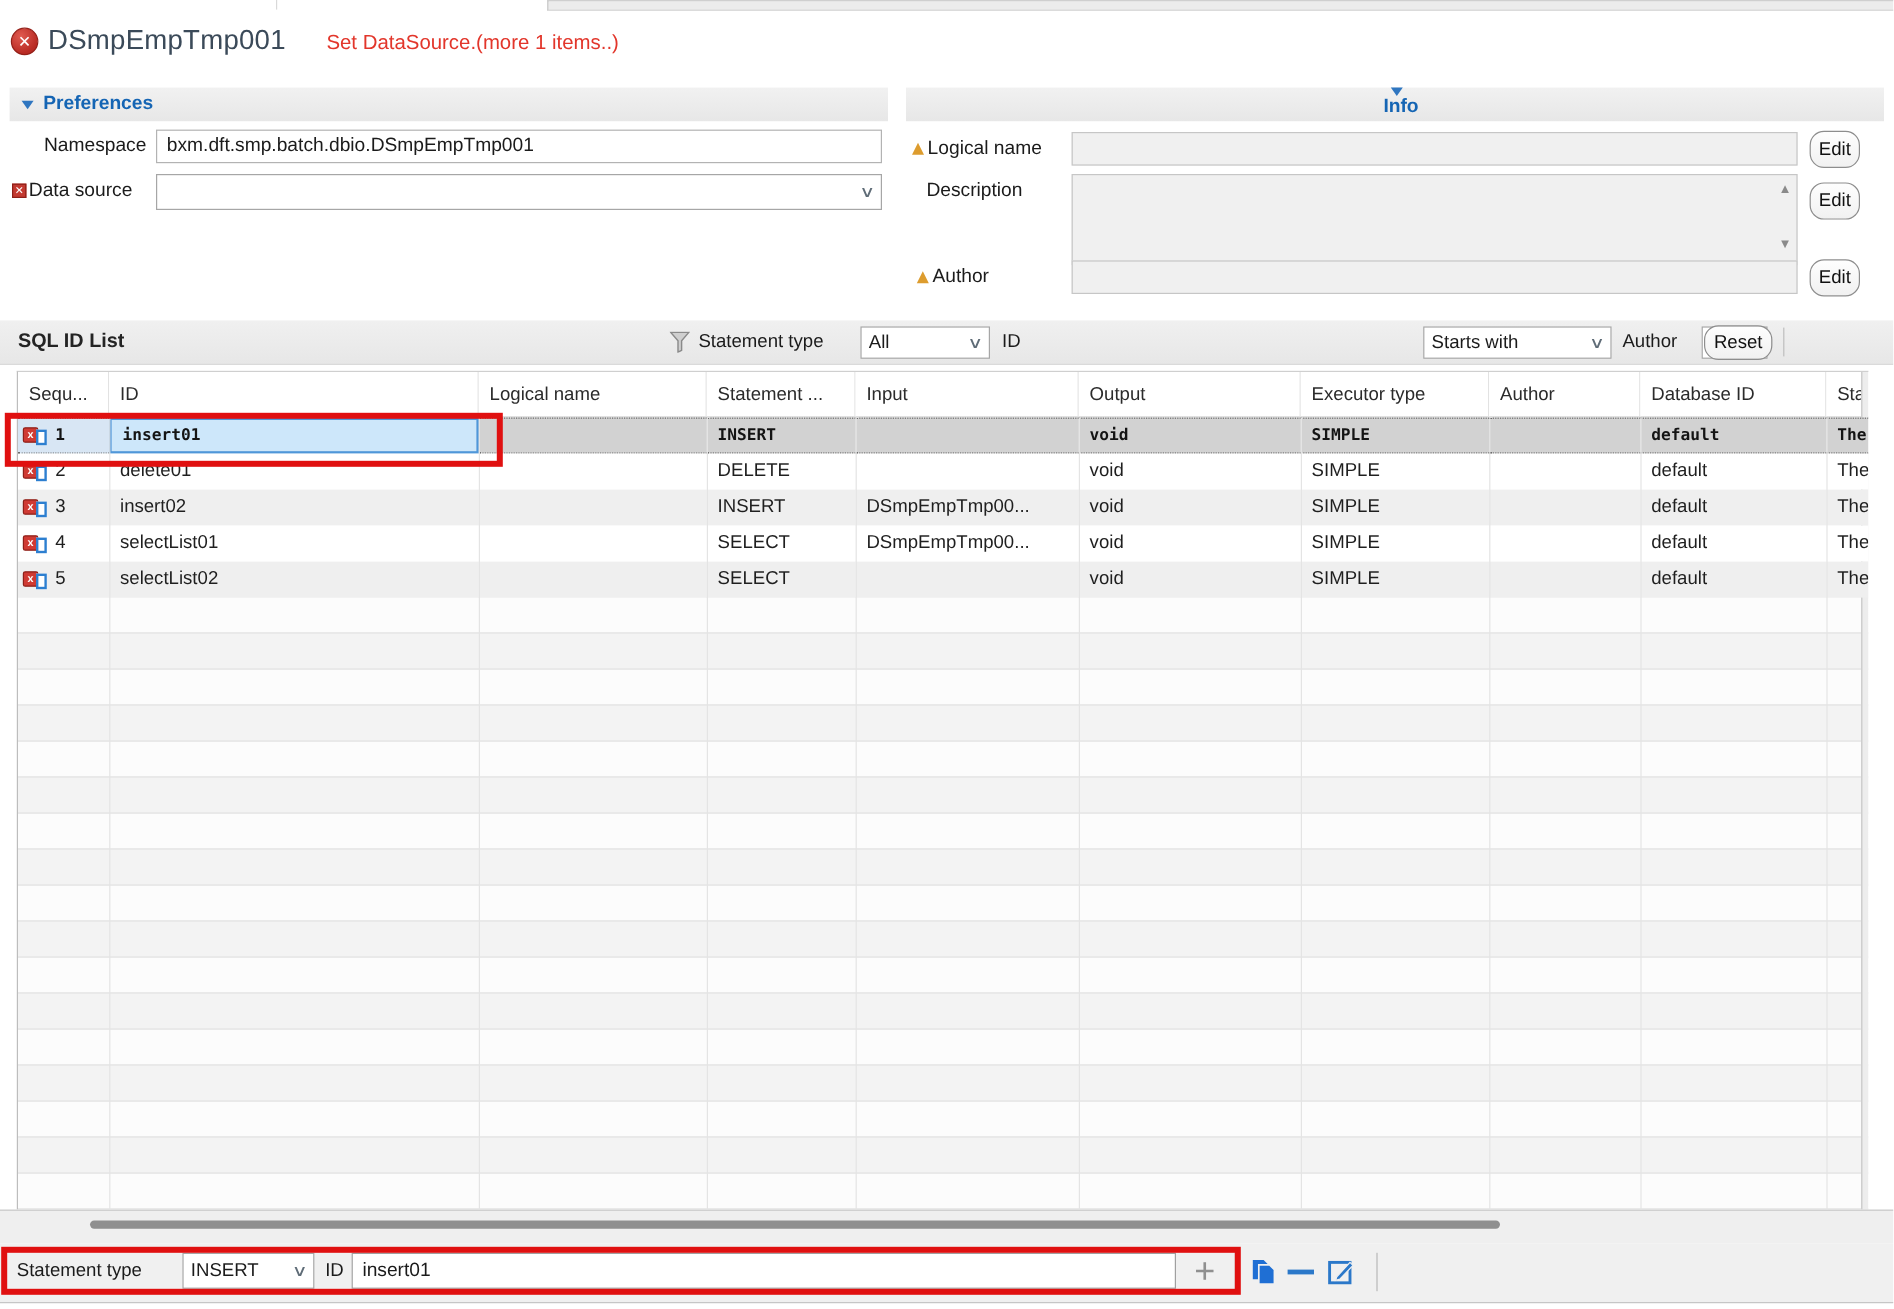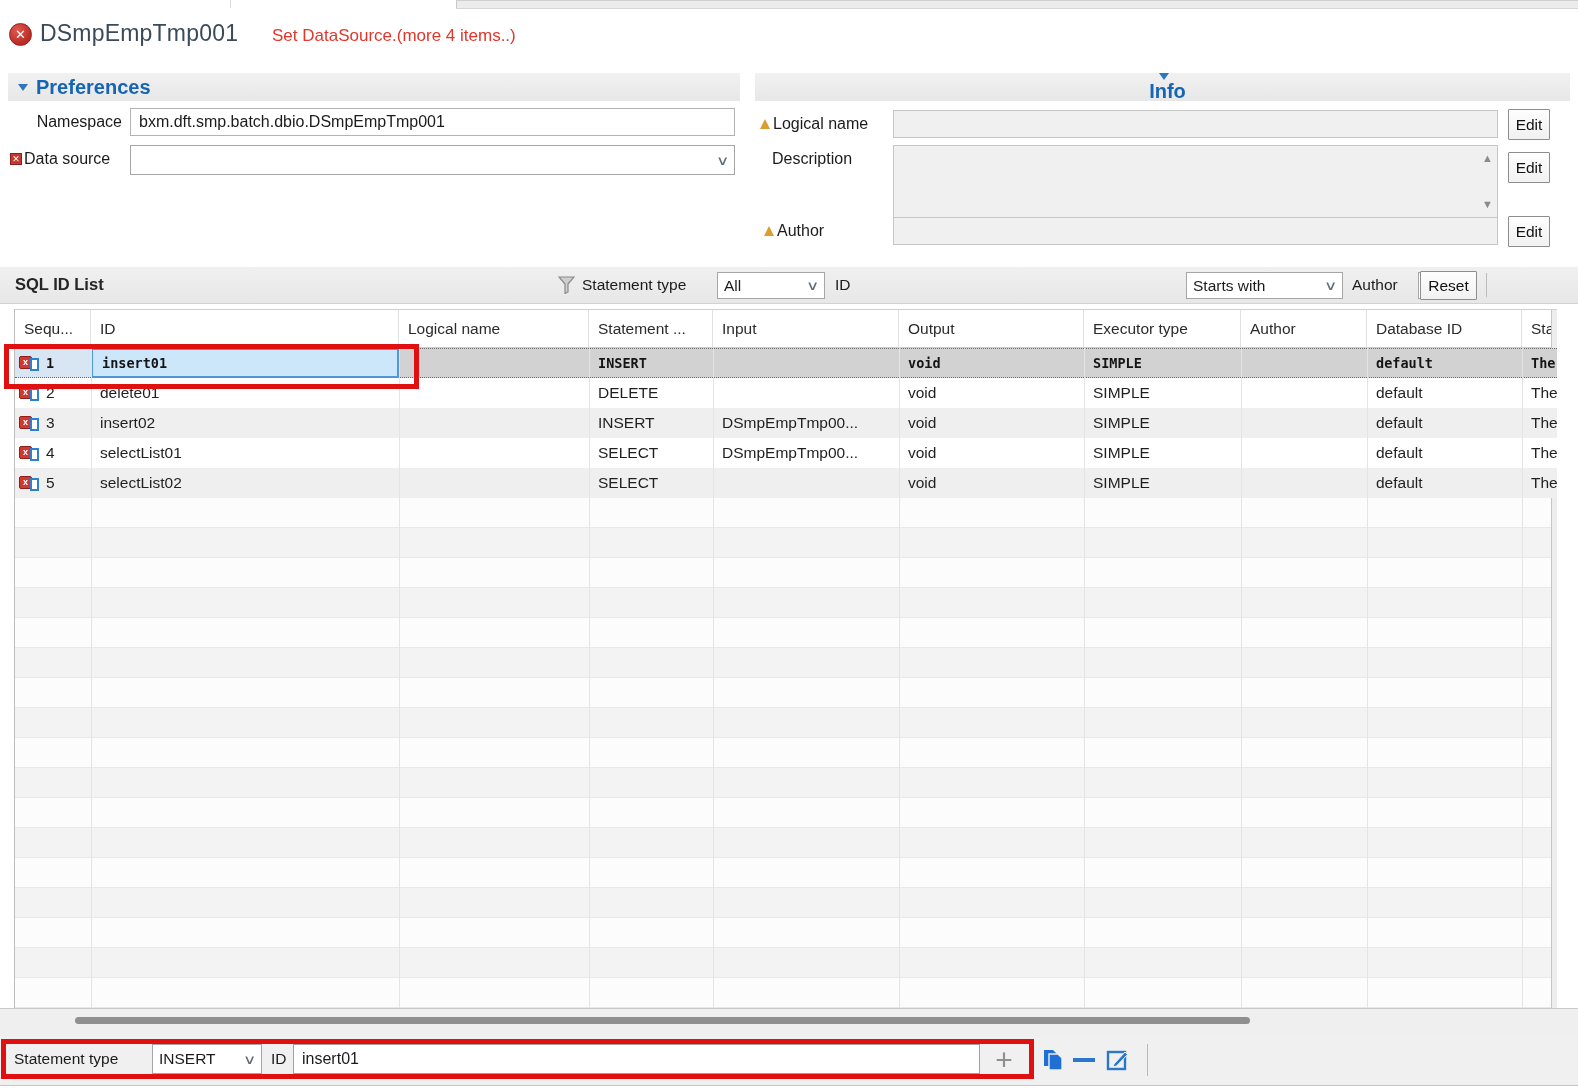--- a/index.html
+++ b/index.html
@@ -16,30 +16,30 @@
   
   .err-badge { position:absolute; left:9px; top:23px; width:23px; height:23px; border-radius:50%;
     background:radial-gradient(circle at 35% 30%, #e05a50, #b92b24 70%); border:1px solid #952019;
     color:#fff; font-weight:bold; font-size:13px; line-height:21px; text-align:center; }
   .page-title { position:absolute; left:40px; top:20px; font-size:23px; font-weight:normal; color:#3b4a59; letter-spacing:0.2px; }
   .title-warn { position:absolute; left:272px; top:26px; font-size:17px; color:#e2362b; }
 
   
   .sect-head { position:absolute; height:28px; background:linear-gradient(#f1f1f1,#e7e7e7); display:flex; align-items:center; padding-left:10px; }
   .sect-head .tri { width:0; height:0; border-left:5px solid transparent; border-right:5px solid transparent; border-top:7px solid #2f76c0; margin-right:8px; }
-  .sect-head .txt { color:#1565b4; font-weight:bold; font-size:20px; }
+  .sect-head .txt { color:#1565b4; font-weight:bold; font-size:16px; }
 
   .form-label { font-size:16px; color:#1b1b1b; }
   .tbox { background:#fff; border:1px solid #b3b3b3; font-size:16px; color:#1b1b1b; padding:0 8px; display:flex; align-items:center; }
   .tbox input { border:none; outline:none; width:100%; font:inherit; background:transparent; color:inherit; }
   .ro { background:#f0f0f0; border:1px solid #c6c6c6; }
   .combo { background:#fff; border:1px solid #a6a6a6; display:flex; align-items:center; font-size:15.5px; color:#1b1b1b; padding:0 6px; }
   .combo .val { flex:1 1 auto; overflow:hidden; white-space:nowrap; }
   .combo .chev { flex:0 0 auto; color:#5f6c77; font-size:13px; transform:scaleX(1.4); margin-left:4px; }
-  .btn { background:linear-gradient(#fefefe,#f1f1f1); border:1px solid #8d8d8d; border-radius:1px; font-size:15.5px; color:#111; display:flex; align-items:center; justify-content:center; }
+  .btn { background:linear-gradient(#fefefe,#f1f1f1); border:1px solid #8d8d8d; border-radius:12px; font-size:15.5px; color:#111; display:flex; align-items:center; justify-content:center; }
 
   .warn-ico { display:inline-block; width:0; height:0; border-left:5px solid transparent; border-right:5px solid transparent; border-bottom:10px solid #dd9c2e; margin-right:3px; }
   .redx { display:inline-block; width:12px; height:12px; background:#c33a31; border:1px solid #8e1f18; color:#fff; font-size:9px; font-weight:bold; line-height:10px; text-align:center; margin-right:2px; }
 
   
   .mini-arrow { position:absolute; right:4px; color:#8a8a8a; font-size:11px; }
 
   
   .listbar { position:absolute; left:0; top:267px; width:1578px; height:37px; background:linear-gradient(#f0f0f0,#e7e7e7); border-bottom:1px solid #d2d2d2; }
   .listbar .ttl { position:absolute; left:15px; top:8px; font-weight:bold; font-size:16.5px; color:#242424; }
@@ -80,21 +80,21 @@
 </head>
 <body>
 
 <div id="page">
 
   <div class="tabstrip-sep"></div>
   <div class="tabstrip-right"></div>
 
   <div class="err-badge">✕</div>
   <div class="page-title">DSmpEmpTmp001</div>
-  <div class="title-warn">Set DataSource.(more 4 items..)</div>
+  <div class="title-warn">Set DataSource.(more 1 items..)</div>
 
   <div class="sect-head" style="left:8px; top:73px; width:732px;">
     <span class="tri"></span>
     <span class="txt">Preferences</span>
   </div>
   <div class="form-label abs" style="left:22px; top:113px; width:100px; text-align:right;">Namespace</div>
   <div class="tbox abs" style="left:130px; top:108px; width:605px; height:28px;">
     <input type="text" value="bxm.dft.smp.batch.dbio.DSmpEmpTmp001" style="">
   </div>
   <div class="abs" style="left:10px; top:150px; display:flex; align-items:center;">

